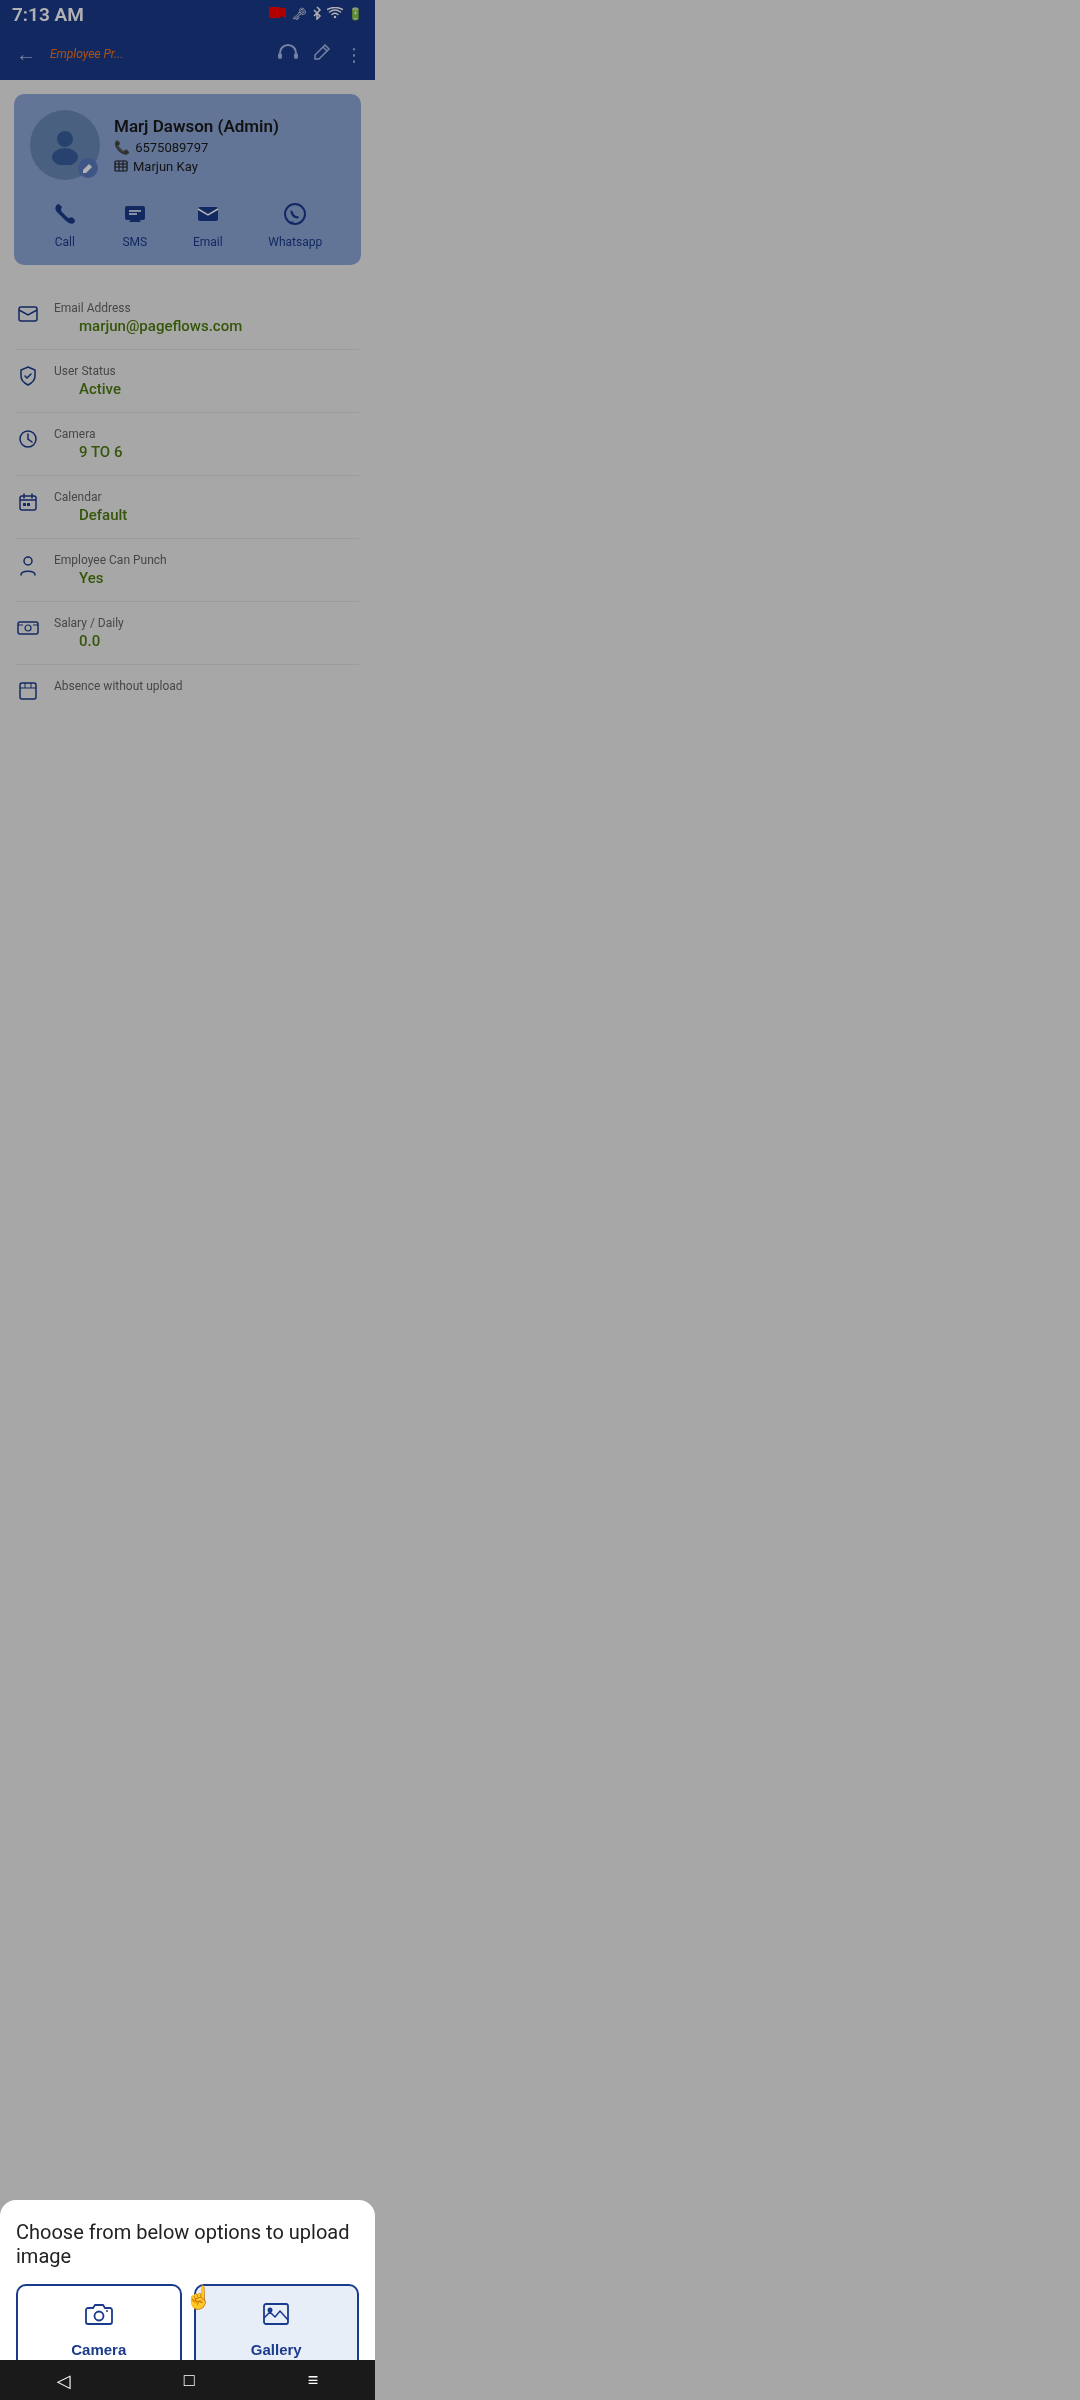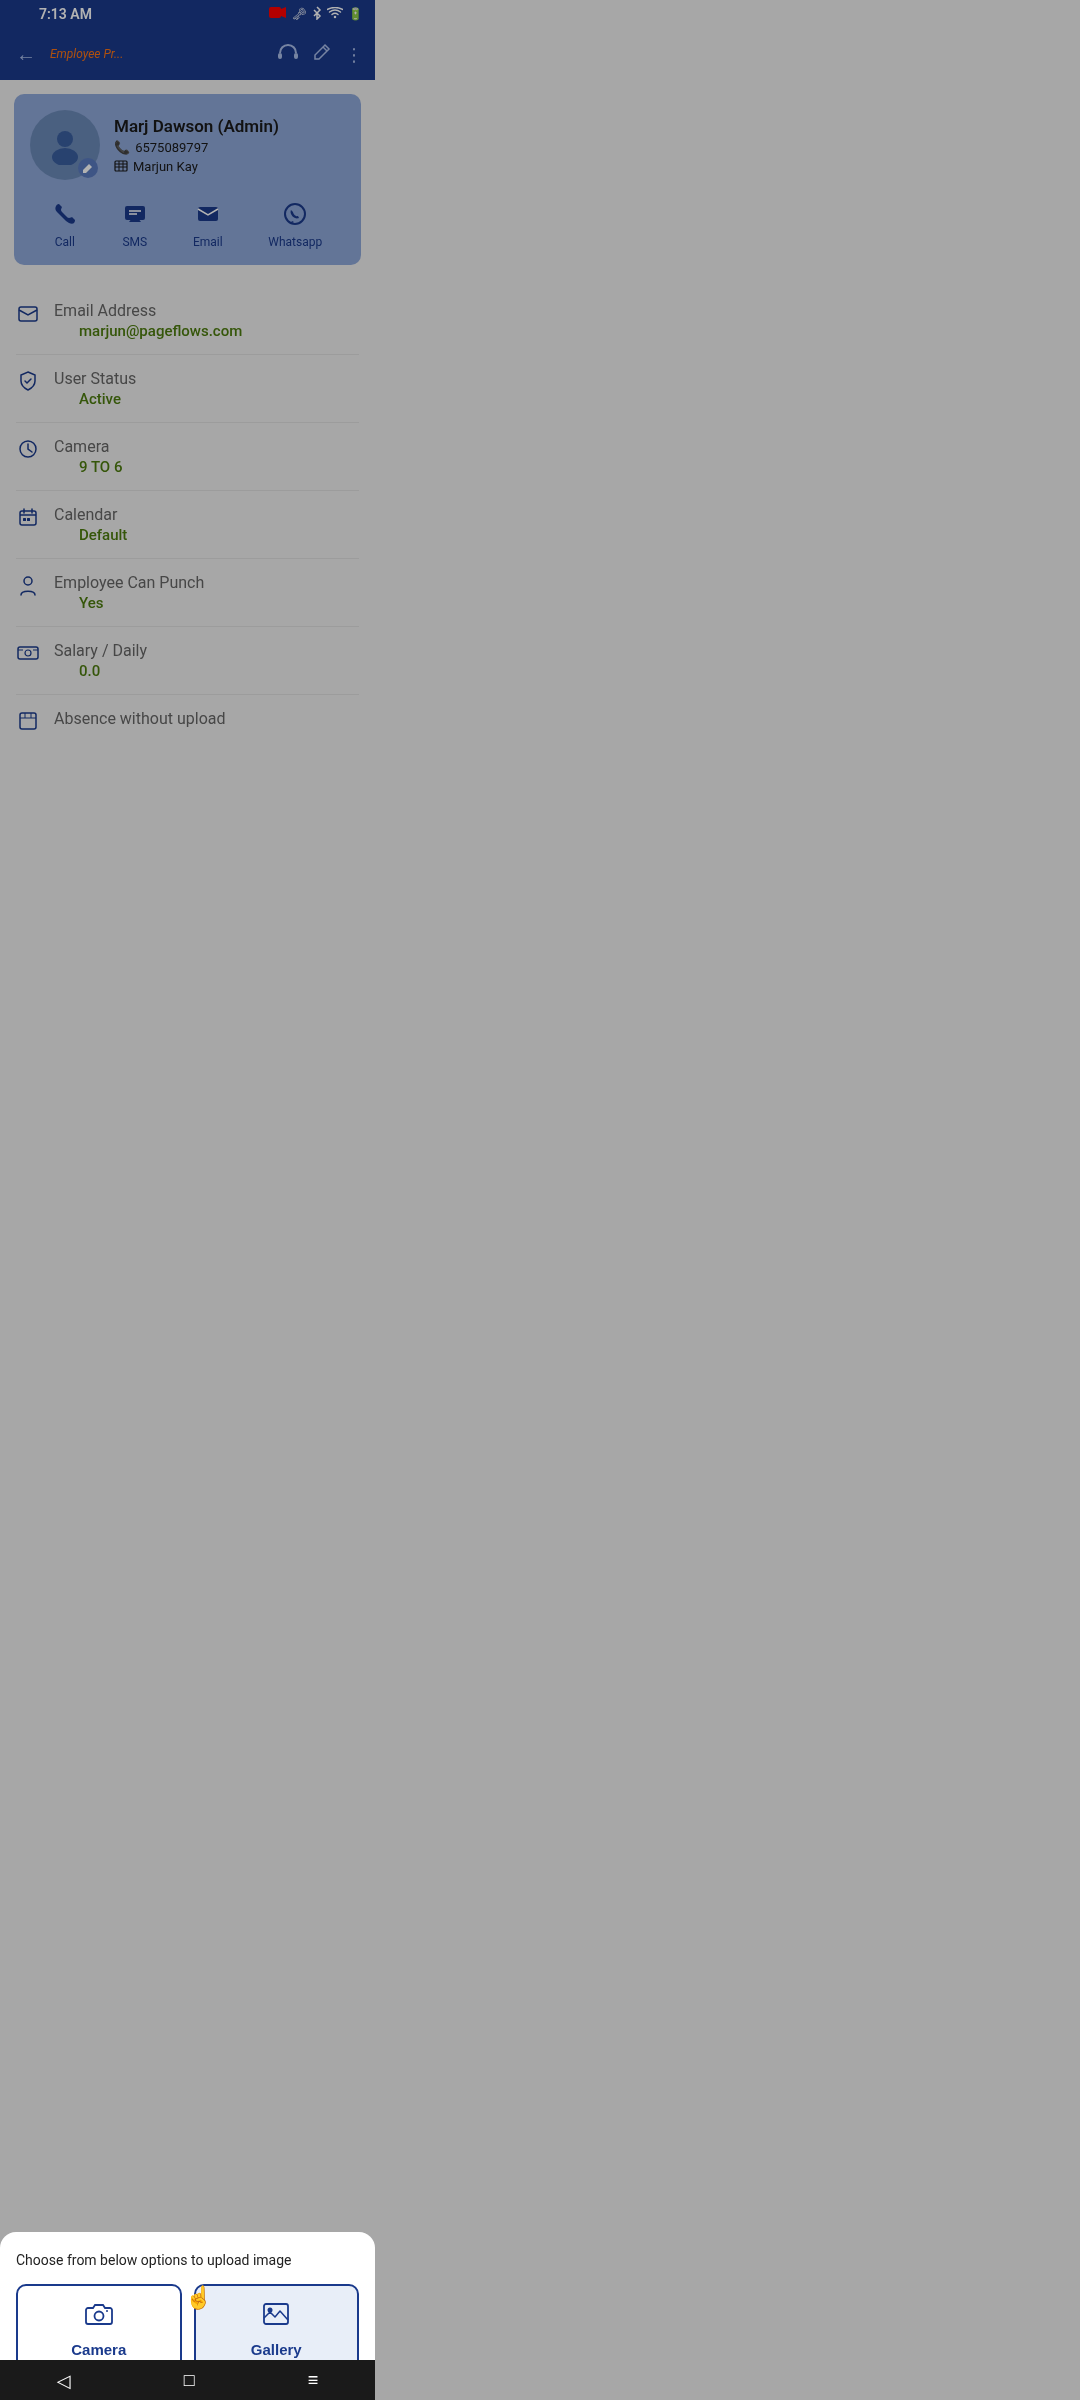--- a/index.html
+++ b/index.html
@@ -17,23 +17,22 @@
     .status-bar {
       background: #1a3a8c;
       height: 28px;
       display: flex;
       align-items: center;
       justify-content: space-between;
       padding: 0 12px;
     }
     .status-time {
       color: white;
-      font-size: 14px;
+      font-size: 19px;
       font-weight: 600;
-      margin-left: 27px;
     }
     .status-icons {
       display: flex;
       gap: 5px;
       align-items: center;
     }
     .status-icon {
       color: white;
       font-size: 12px;
     }
@@ -182,21 +181,21 @@
       font-size: 20px;
       margin-top: 2px;
       min-width: 24px;
       text-align: center;
     }
     .detail-text {
       flex: 1;
     }
     .detail-label {
       color: #666;
-      font-size: 16px;
+      font-size: 12px;
       margin-bottom: 2px;
     }
     .detail-value {
       color: #4d7c0f;
       font-size: 15px;
       font-weight: 500;
       margin-left: 25px;
     }
 
     
@@ -214,21 +213,21 @@
       bottom: 0;
       left: 0;
       right: 0;
       background: white;
       border-radius: 16px 16px 0 0;
       padding: 20px 16px 24px;
       z-index: 20;
       width: 375px;
     }
     .bottom-sheet-title {
-      font-size: 14px;
+      font-size: 20px;
       color: #222;
       margin-bottom: 16px;
       text-align: left;
     }
     .bottom-sheet-buttons {
       display: flex;
       gap: 12px;
       justify-content: flex-end;
     }
     .sheet-btn {

